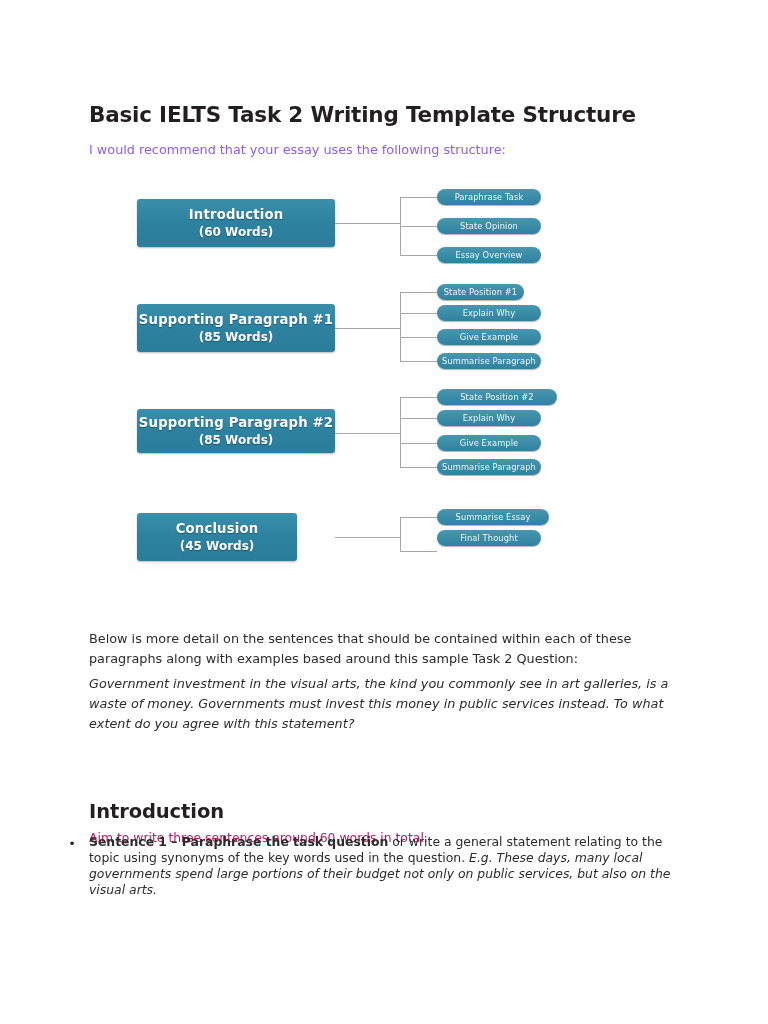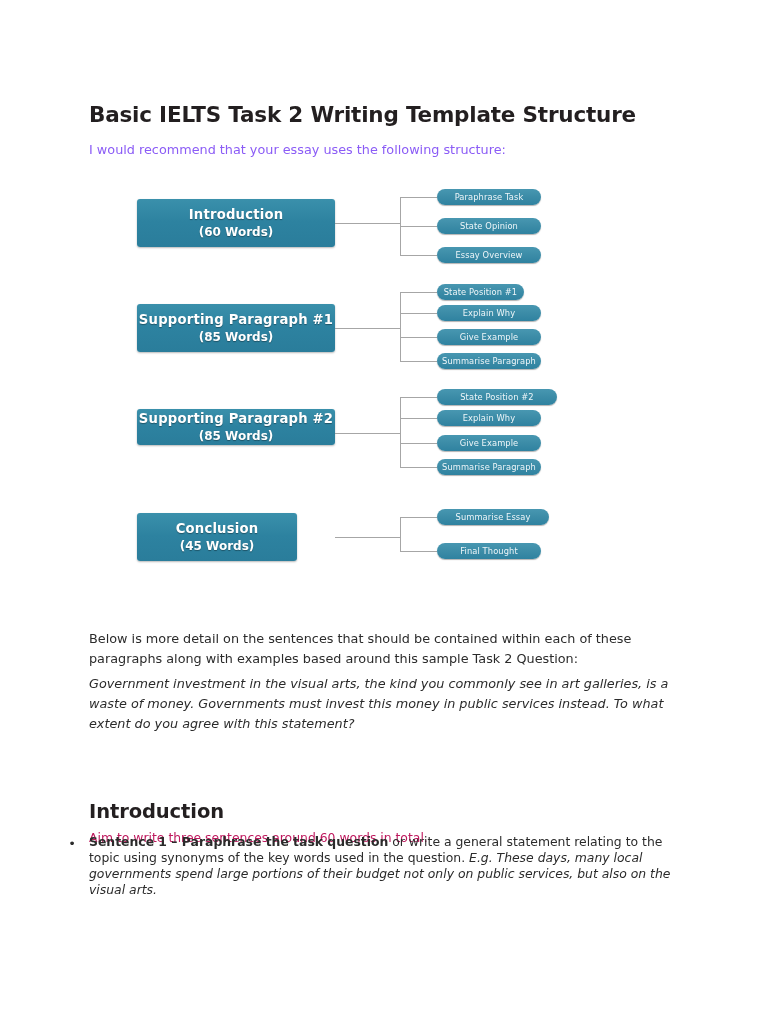--- a/index.html
+++ b/index.html
@@ -200,21 +200,21 @@
       <div class="conn h" style="left: 335px; top: 328px; width: 65px;"></div>
       <div class="conn v" style="left: 400px; top: 292px; height: 69px;"></div>
       <div class="conn h" style="left: 400px; top: 292px; width: 37px;"></div>
       <div class="sub-box" style="left: 437px; top: 284px; width: 87px;">State Position #1</div>
       <div class="conn h" style="left: 400px; top: 313px; width: 37px;"></div>
       <div class="sub-box" style="left: 437px; top: 305px; width: 104px;">Explain Why</div>
       <div class="conn h" style="left: 400px; top: 337px; width: 37px;"></div>
       <div class="sub-box" style="left: 437px; top: 329px; width: 104px;">Give Example</div>
       <div class="conn h" style="left: 400px; top: 361px; width: 37px;"></div>
       <div class="sub-box" style="left: 437px; top: 353px; width: 104px;">Summarise Paragraph</div>
-      <div class="main-box" style="left: 137px; top: 409px; width: 198px; height: 36px;">
+      <div class="main-box" style="left: 137px; top: 409px; width: 198px; height: 44px;">
         <div class="mb-title">Supporting Paragraph #2</div>
         <div class="mb-sub">(85 Words)</div>
       </div>
       <div class="conn h" style="left: 335px; top: 433px; width: 65px;"></div>
       <div class="conn v" style="left: 400px; top: 397px; height: 70px;"></div>
       <div class="conn h" style="left: 400px; top: 397px; width: 37px;"></div>
       <div class="sub-box" style="left: 437px; top: 389px; width: 120px;">State Position #2</div>
       <div class="conn h" style="left: 400px; top: 418px; width: 37px;"></div>
       <div class="sub-box" style="left: 437px; top: 410px; width: 104px;">Explain Why</div>
       <div class="conn h" style="left: 400px; top: 443px; width: 37px;"></div>
@@ -223,21 +223,21 @@
       <div class="sub-box" style="left: 437px; top: 459px; width: 104px;">Summarise Paragraph</div>
       <div class="main-box" style="left: 137px; top: 513px; width: 160px; height: 48px;">
         <div class="mb-title">Conclusion</div>
         <div class="mb-sub">(45 Words)</div>
       </div>
       <div class="conn h" style="left: 335px; top: 537px; width: 65px;"></div>
       <div class="conn v" style="left: 400px; top: 517px; height: 34px;"></div>
       <div class="conn h" style="left: 400px; top: 517px; width: 37px;"></div>
       <div class="sub-box" style="left: 437px; top: 509px; width: 112px;">Summarise Essay</div>
       <div class="conn h" style="left: 400px; top: 551px; width: 37px;"></div>
-      <div class="sub-box" style="left: 437px; top: 543px; width: 104px;">Final Thought</div>
+      <div class="sub-box" style="left: 437px; top: 530px; width: 104px;">Final Thought</div>
     </div>
 
   <p class="body-para p1">Below is more detail on the sentences that should be contained within each of these paragraphs along with examples based around this sample Task 2 Question:</p>
 
   <p class="body-para p2">Government investment in the visual arts, the kind you commonly see in art galleries, is a waste of money. Governments must invest this money in public services instead. To what extent do you agree with this statement?</p>
 
   <h2 class="section-title">Introduction</h2>
 
   <p class="aim-line">Aim to write three sentences around 60 words in total.</p>
 

